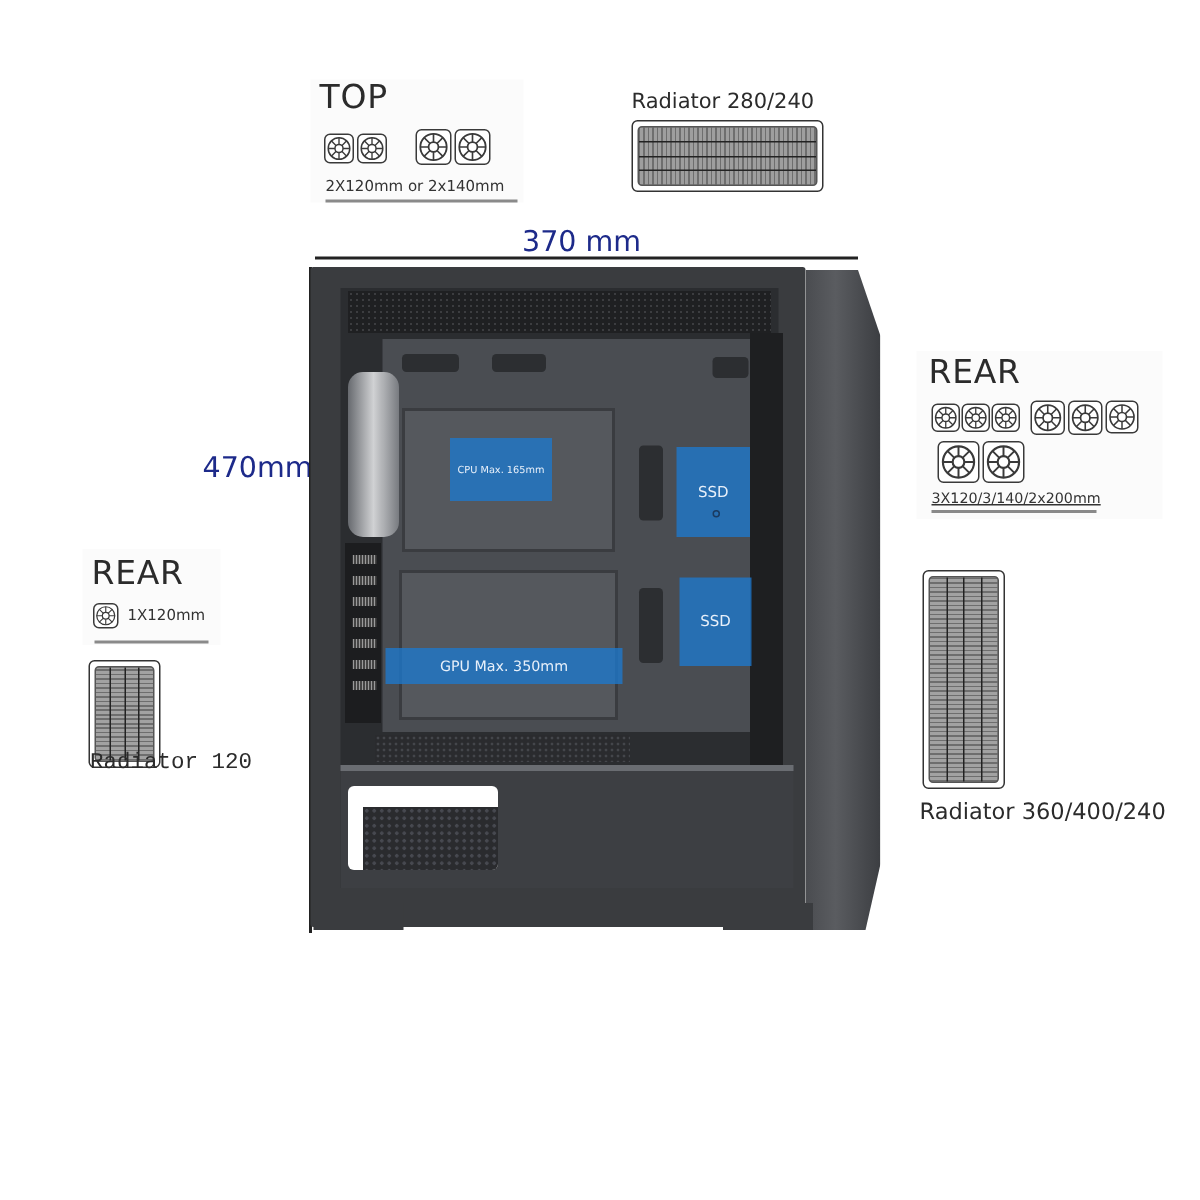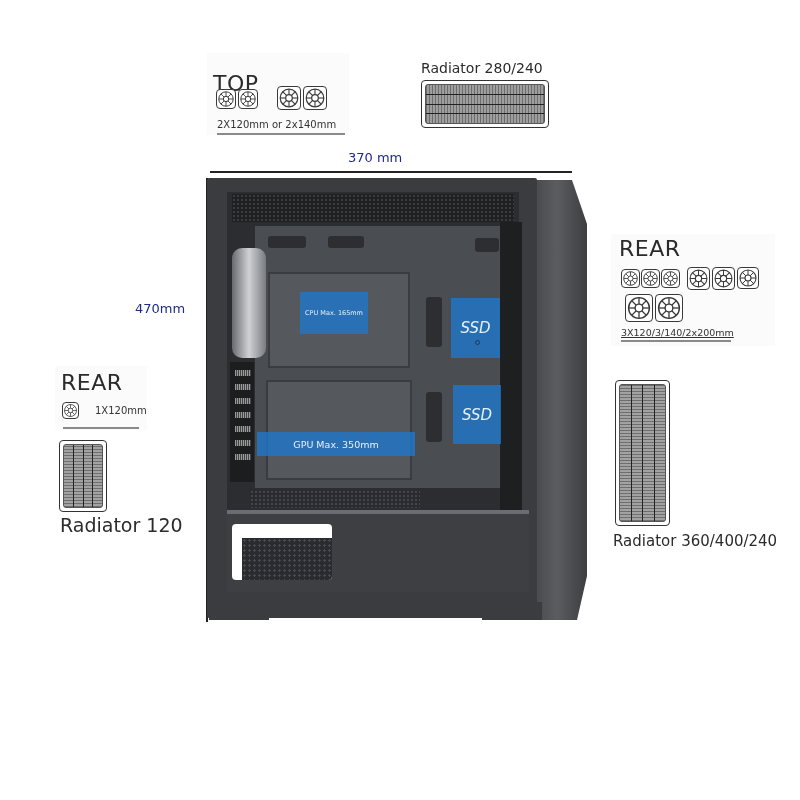--- a/index.html
+++ b/index.html
@@ -23,21 +23,21 @@
   .rad-inner { width: 100%; height: 100%; border: 1px solid #555; border-radius: 3px; background-color: #8c8c8c; display: flex; }
   .rad-h .rad-inner { flex-direction: column; background-image: repeating-linear-gradient(90deg, #6e6e6e 0 1px, #9e9e9e 1px 3px); }
   .rad-v .rad-inner { flex-direction: row; background-image: repeating-linear-gradient(0deg, #6e6e6e 0 1px, #a2a2a2 1px 3px); }
   .rad-h .rad-seg { flex: 1; border-bottom: 1.5px solid #222; }
   .rad-h .rad-seg:last-child { border-bottom: none; }
   .rad-v .rad-seg { flex: 1; border-right: 1.5px solid #222; }
   .rad-v .rad-seg:last-child { border-right: none; }
   .rad-label { position: absolute; font-size: 14px; color: #2b2b2b; white-space: nowrap; }
 
   
-  .dim-label { position: absolute; font-size: 13px; color: #1d2a8a; white-space: nowrap; }
+  .dim-label { position: absolute; font-size: 19px; color: #1d2a8a; white-space: nowrap; }
   .dim-line-h { position: absolute; height: 2px; background: #222; }
   .dim-line-v { position: absolute; width: 2px; background: #222; }
 
   
   .case { position: absolute; left: 207px; top: 178px; width: 330px; height: 440px; background: #3a3c3f; border-radius: 2px; }
   .case-front { position: absolute; left: 537px; top: 180px; width: 50px; height: 440px; background: linear-gradient(90deg,#4a4c50,#5a5c60 40%,#3c3e42); clip-path: polygon(0 0, 70% 0, 100% 10%, 100% 90%, 80% 100%, 0 100%); }
   .case-inner { position: absolute; left: 227px; top: 192px; width: 292px; height: 400px; background: #2b2d30; }
   .top-mesh { position: absolute; left: 232px; top: 194px; width: 282px; height: 28px;
     background-color: #1f2022;
     background-image: radial-gradient(#3c3d40 0.8px, transparent 1px); background-size: 4px 4px; }
@@ -52,21 +52,21 @@
   .psu-shroud { position: absolute; left: 227px; top: 510px; width: 302px; height: 82px; background: #3d3f43; border-top: 4px solid #6a6d72; }
   .psu-window { position: absolute; left: 232px; top: 524px; width: 100px; height: 56px; background: #fff; border-radius: 4px; overflow: hidden; }
   .psu-window-inner { position: absolute; left: 10px; top: 14px; width: 92px; height: 44px; background-color: #2a2b2e; background-image: radial-gradient(#474950 1px, transparent 1.2px); background-size: 5px 5px; }
   .basement-mesh { position: absolute; left: 250px; top: 490px; width: 170px; height: 18px; background-color: #2a2b2e; background-image: radial-gradient(#44464b 0.9px, transparent 1.1px); background-size: 4px 4px; }
   .foot { position: absolute; top: 602px; width: 60px; height: 18px; background: #3a3c3f; }
 
   
   .overlay { position: absolute; background: rgba(30,120,205,0.78); color: #e8f0fa; display: flex; align-items: center; justify-content: center; text-align: center; }
   .ov-cpu { left: 300px; top: 292px; width: 68px; height: 42px; font-size: 6.5px; }
   .ov-gpu { left: 257px; top: 432px; width: 158px; height: 24px; font-size: 9.5px; }
-  .ov-ssd { font-size: 15px; font-style: italic; }
+  .ov-ssd { font-size: 10px; }
   .ov-ssd1 { left: 451px; top: 298px; width: 49px; height: 60px; }
   .ov-ssd2 { left: 453px; top: 385px; width: 48px; height: 59px; }
   .ssd-screw { position: absolute; width: 5px; height: 5px; border: 1px solid #1a3a60; border-radius: 50%; left: 475px; top: 340px; }
 </style>
 </head>
 <body>
 
 <svg width="0" height="0" style="position:absolute">
   <defs>
     <symbol id="fan-sym" viewBox="0 0 20 20">
@@ -80,21 +80,21 @@
         <line x1="4.3" y1="4.3" x2="7.9" y2="7.9"></line>
         <line x1="12.1" y1="12.1" x2="15.7" y2="15.7"></line>
         <line x1="15.7" y1="4.3" x2="12.1" y2="7.9"></line>
         <line x1="7.9" y1="12.1" x2="4.3" y2="15.7"></line>
       </g>
     </symbol>
   </defs>
 </svg>
 
 <div class="panel" style="left:207px;top:53px;width:142px;height:82px;">
-  <div class="panel-title abs" style="left:6px;top:0px;margin-top:18px;">TOP</div>
+  <div class="panel-title abs" style="left:6px;top:0px;">TOP</div>
   <div class="fan" style="left:9px;top:36px;width:20px;height:20px;">
       <svg>
         <use href="#fan-sym"></use>
       </svg>
     </div>
   <div class="fan" style="left:31px;top:36px;width:20px;height:20px;">
       <svg>
         <use href="#fan-sym"></use>
       </svg>
     </div>
@@ -222,25 +222,25 @@
 </div>
 <div class="rad-label" style="left:613px;top:532px;font-size:15px;">Radiator 360/400/240</div>
 
 <div class="panel" style="left:55px;top:366px;width:92px;height:64px;">
   <div class="panel-title abs" style="left:6px;top:4px;">REAR</div>
   <div class="fan" style="left:7px;top:36px;width:17px;height:17px;">
       <svg>
         <use href="#fan-sym"></use>
       </svg>
     </div>
-  <div class="spec-text abs" style="left:30px;top:39px;margin-left:10px;">1X120mm</div>
+  <div class="spec-text abs" style="left:30px;top:39px;">1X120mm</div>
   <div class="underline abs" style="left:8px;top:61px;width:76px;height:1.5px;"></div>
 </div>
 
 <div class="rad rad-v" style="left:59px;top:440px;width:48px;height:72px;">
   <div class="rad-inner">
       <div class="rad-seg"></div>
       <div class="rad-seg"></div>
       <div class="rad-seg"></div>
       <div class="rad-seg"></div>
     </div>
 </div>
-<div class="rad-label" style="left:60px;top:514px;font-size:19px;">Radiator 120</div>
+<div class="rad-label" style="left:60px;top:500px;font-size:15px;font-family:Liberation Mono, monospace;">Radiator 120</div>
 
 </body></html>

